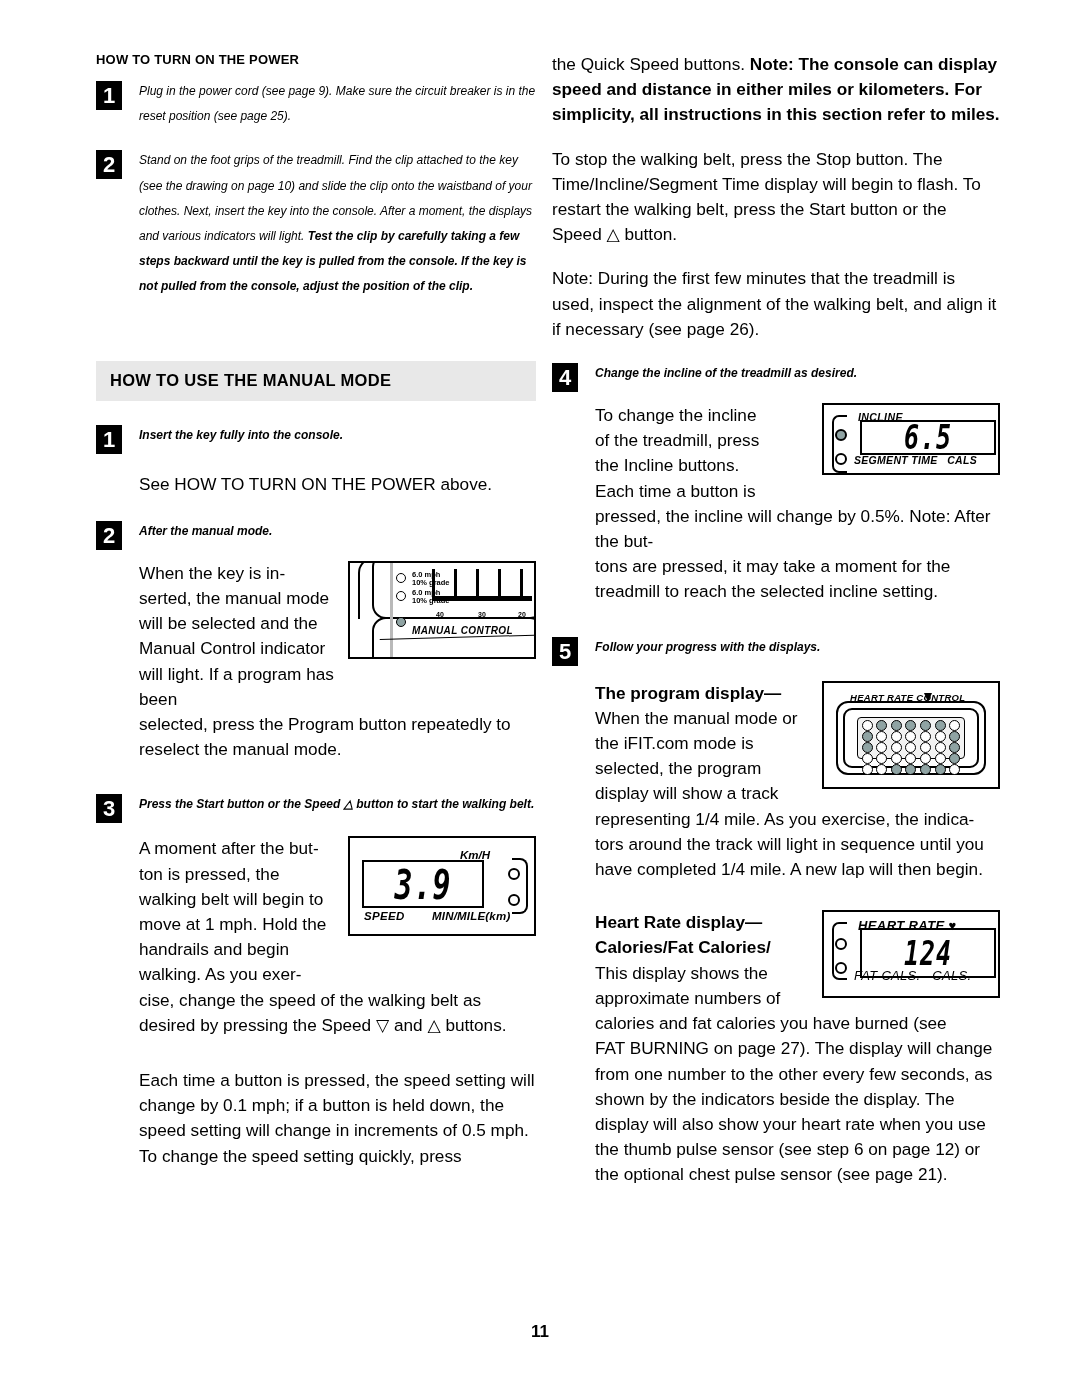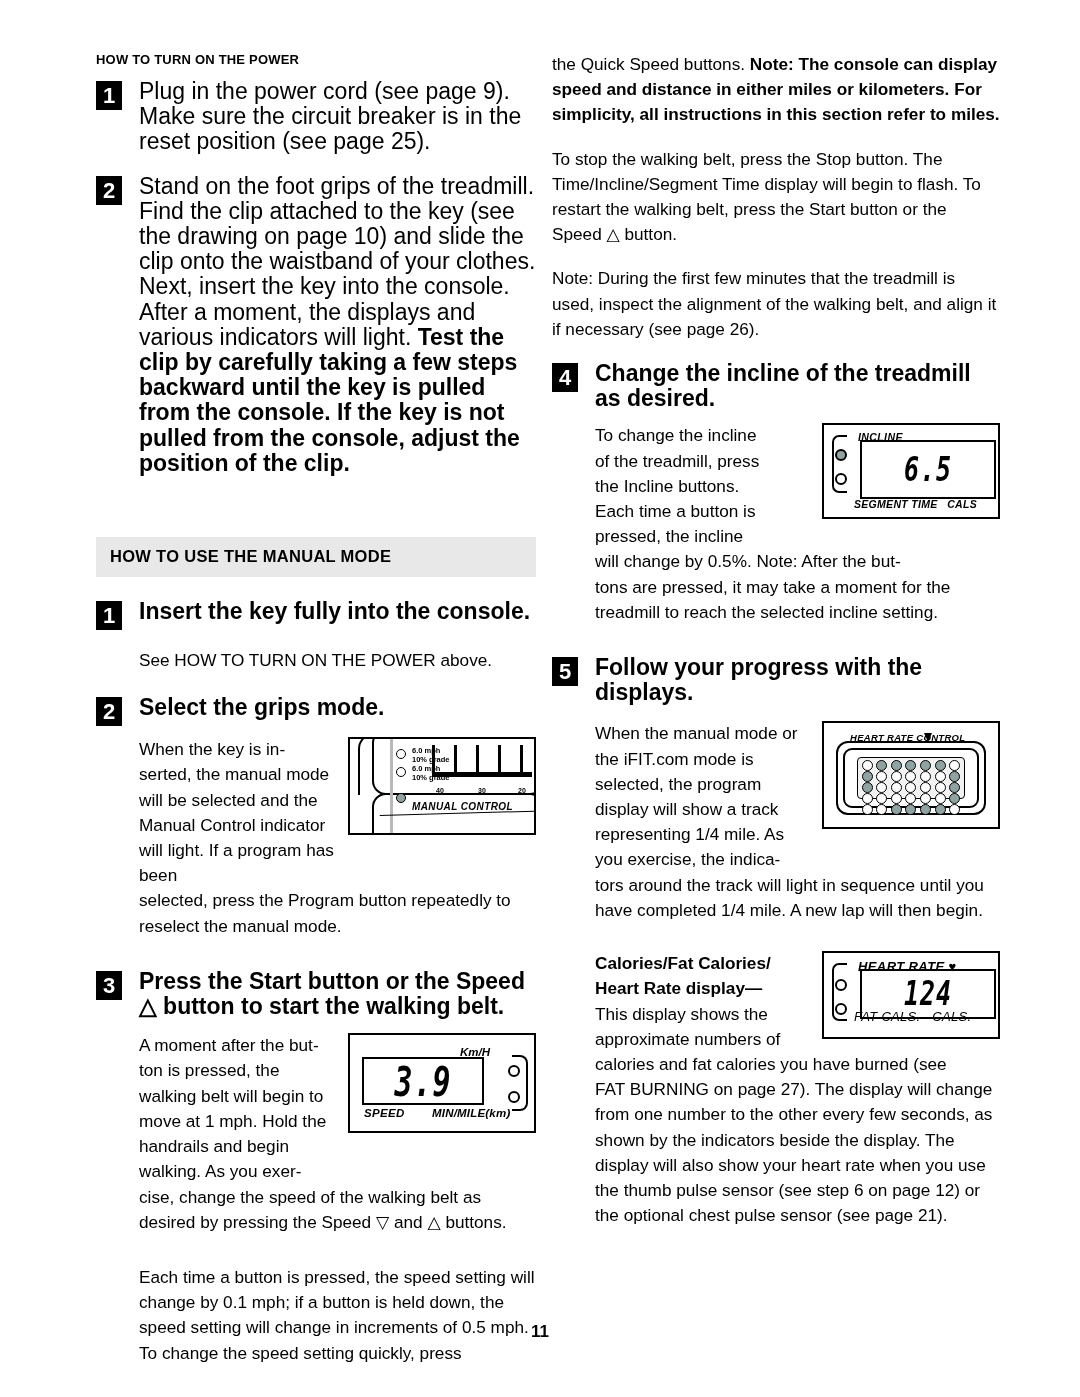--- a/index.html
+++ b/index.html
@@ -65,22 +65,23 @@
     background: #000000;
     color: #ffffff;
     font-size: 22px;
     font-weight: bold;
     line-height: 29px;
     text-align: center;
     font-family: "Liberation Sans", sans-serif;
   }
   .step .body {
     margin-left: 43px;
-    font-size: 23px;
+    font-size: 12px;
     line-height: 25.2px;
+    font-style: italic;
   }
   .step .body.bold { font-weight: bold; }
 
   .indent {
     margin-left: 43px;
     font-size: 17.2px;
     line-height: 25.2px;
   }
 
   
@@ -91,21 +92,21 @@
   .clearfix::after { content:""; display:block; clear:both; }
 
   
   .panel {
     border: 2.5px solid #000;
     background: #fff;
     box-sizing: border-box;
   }
 
   
-  .fig-incline { width: 178px; height: 96px; padding: 7px 8px 6px 8px; position: relative; margin-left: 39px; }
+  .fig-incline { width: 178px; height: 72px; padding: 7px 8px 6px 8px; position: relative; margin-left: 39px; }
   .inc-label-top {
     position: absolute; left: 34px; top: 0px;
     font-size: 10.5px; font-style: italic; font-weight: bold; letter-spacing: 0.4px;
   }
   .inc-label-bot {
     position: absolute; left: 30px; bottom: 0px;
     font-size: 10.5px; font-style: italic; font-weight: bold; letter-spacing: 0.3px;
     white-space: nowrap;
   }
   .inc-lcd {
@@ -303,21 +304,21 @@
     <div class="sec-band">HOW TO USE THE MANUAL MODE</div>
 
     <div class="step">
       <div class="num">1</div>
       <div class="body bold">Insert the key fully into the console.</div>
     </div>
     <div class="indent" style="margin-bottom:22px">See HOW TO TURN ON THE POWER above.</div>
 
     <div class="step" style="margin-bottom:12px">
       <div class="num">2</div>
-      <div class="body bold">Select the grips mode.</div>
+      <div class="body bold">After the manual mode.</div>
     </div>
 
     <div class="indent clearfix">
 
       <div class="fig-float-right">
         <div class="panel fig-manual">
           <div class="mc-box-top"></div>
           <div class="mc-box-bot"></div>
           <div class="mc-curve1"></div>
           <div class="mc-vline"></div>
@@ -468,40 +469,41 @@
                 <span class="pdot on"></span>
                 <span class="pdot on"></span>
                 <span class="pdot on"></span>
                 <span class="pdot"></span>
               </div>
             </div>
           </div>
         </div>
       </div>
 
+      <div class="b" style="margin-bottom:0">The program display—</div>
       <div>When the manual mode or the iFIT.com mode is selected, the program display will show a track representing 1/4 mile. As you exercise, the indica-</div>
     </div>
     <div class="indent" style="margin-left:43px; margin-bottom:28px">tors around the track will light in sequence until you have completed 1/4 mile. A new lap will then begin.</div>
 
     <div class="indent clearfix" style="margin-left:43px">
 
       <div class="fig-float-right">
         <div class="panel fig-hr">
           <div class="hr-label-top">HEART RATE ♥</div>
           <div class="bracket-left"></div>
           <div class="dot" style="left:11px; top:26px"></div>
           <div class="dot" style="left:11px; top:50px"></div>
           <div class="hr-lcd">
             <span class="lcd-digits">124</span>
           </div>
           <div class="hr-label-bot"><span>FAT CALS.</span>&nbsp;&nbsp;&nbsp;<span>CALS.</span></div>
         </div>
       </div>
 
+      <div class="b" style="margin-bottom:0">Heart Rate display—</div>
       <div class="b" style="margin-bottom:0">Calories/Fat Calories/</div>
-      <div class="b" style="margin-bottom:0">Heart Rate display—</div>
       <div>This display shows the approximate numbers of calories and fat calories you have burned (see</div>
     </div>
     <div class="indent" style="margin-left:43px">FAT BURNING on page 27). The display will change from one number to the other every few seconds, as shown by the indicators beside the display. The display will also show your heart rate when you use the thumb pulse sensor (see step 6 on page 12) or the optional chest pulse sensor (see page 21).</div>
   </div>
 
   <div class="page-num">11</div>
 </div>
 
 </body></html>

